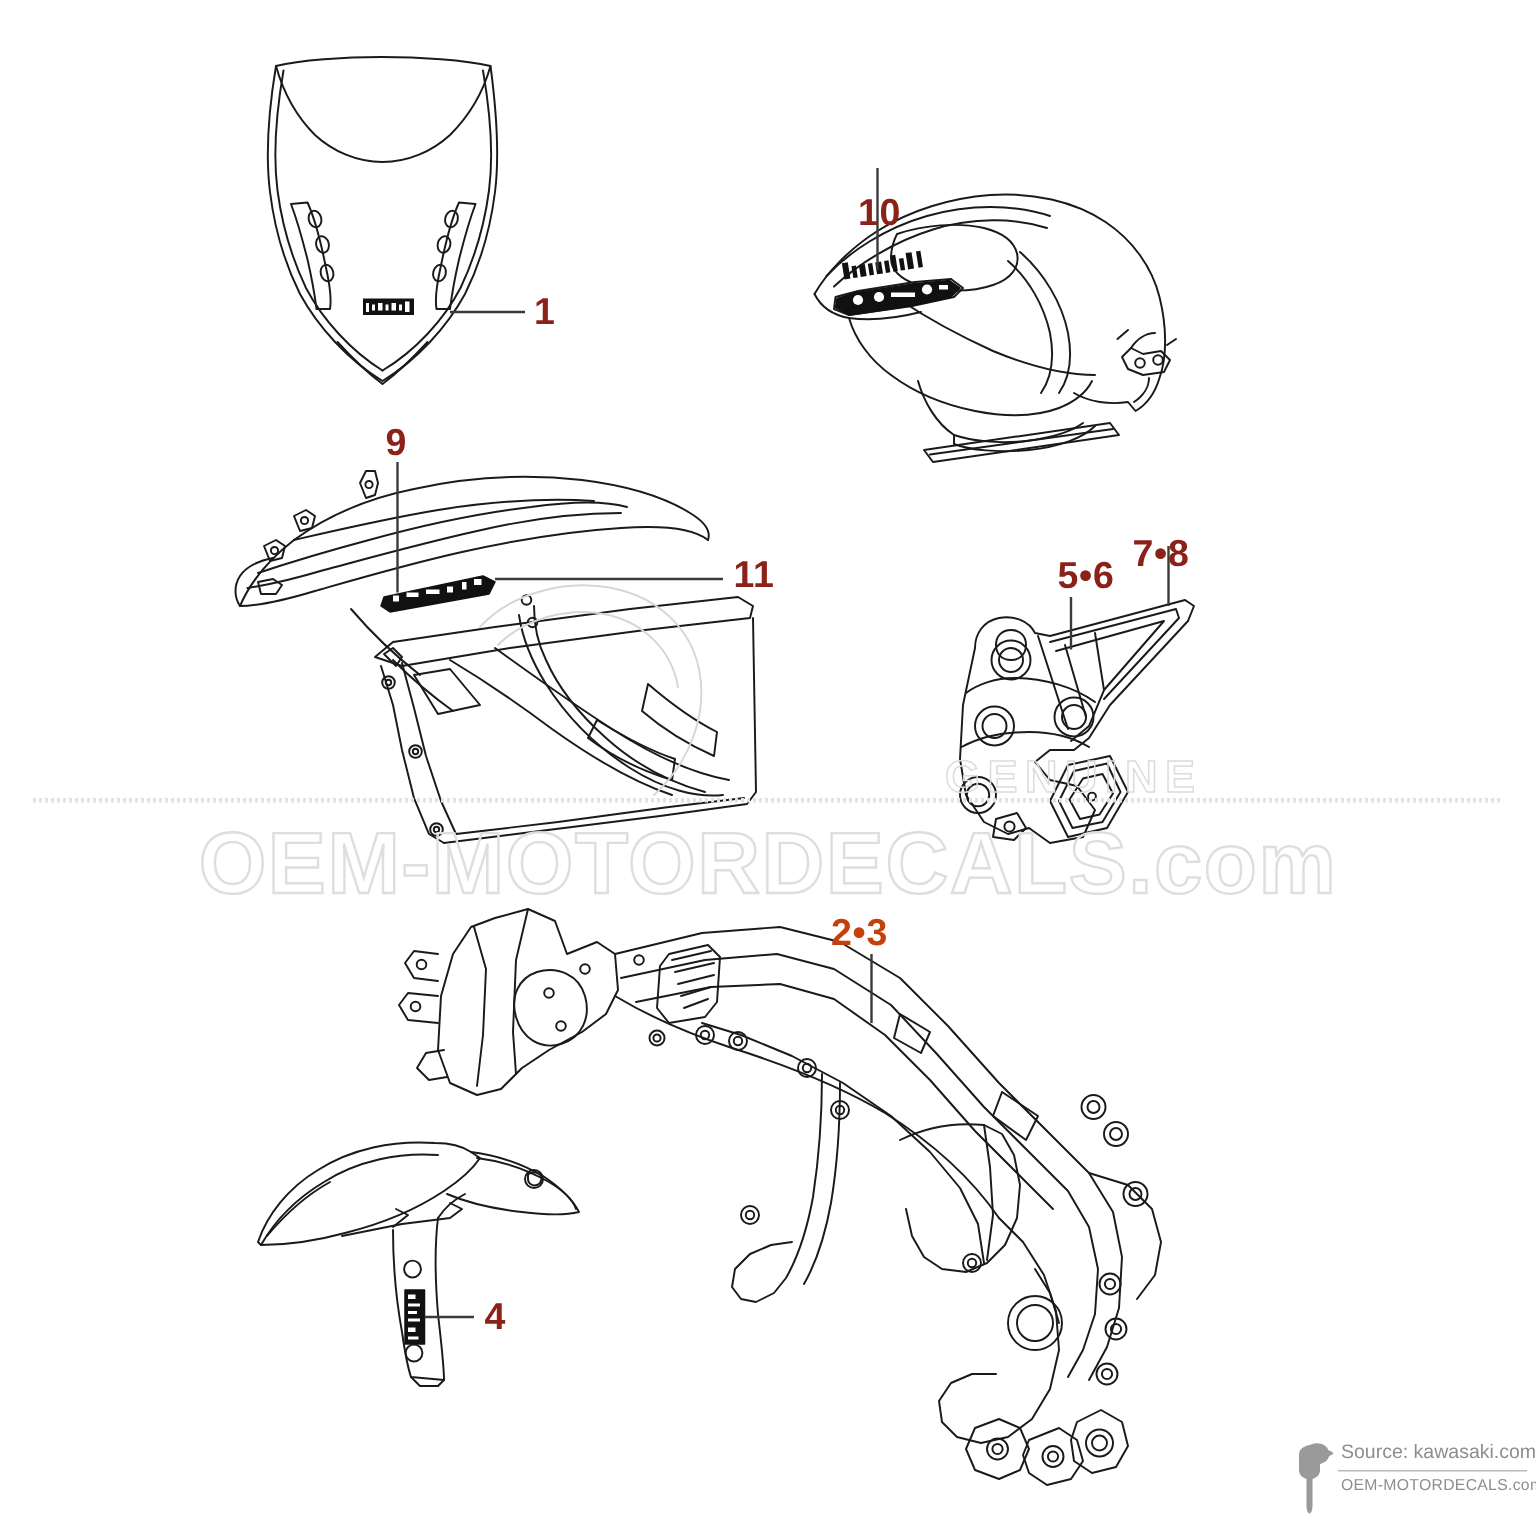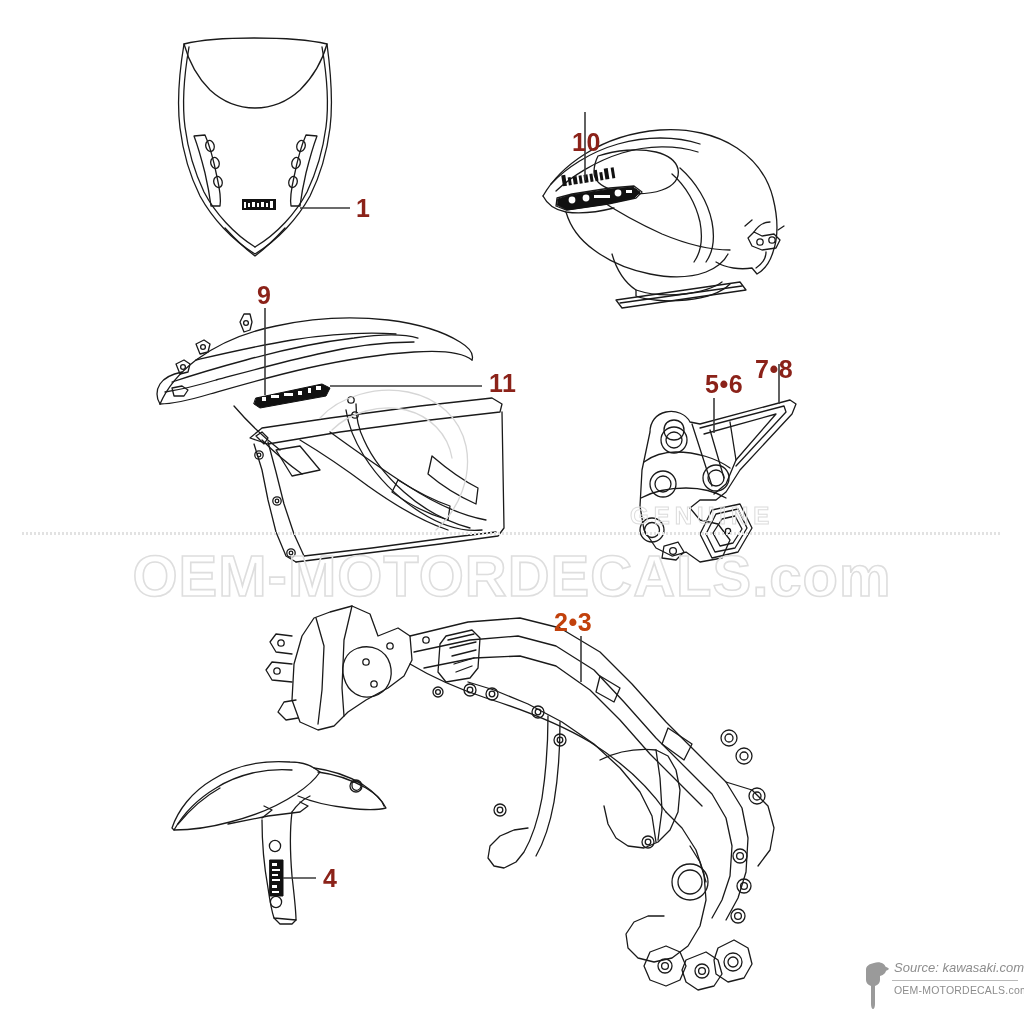--- a/index.html
+++ b/index.html
@@ -10,34 +10,34 @@
   svg.layer{position:absolute;left:0;top:0;width:1024px;height:1024px;}
 
   
   .callout{position:absolute;color:#8B2219;font-family:"Liberation Sans",sans-serif;
            font-weight:bold;font-size:25px;letter-spacing:.5px;white-space:nowrap;
            line-height:1;}
 
   
   #wm{position:absolute;left:0;top:498px;width:1024px;height:112px;
       pointer-events:none;}
-  .wm-genuine{position:absolute;left:630px;top:4px;font-size:24px;font-weight:bold;
+  .wm-genuine{position:absolute;left:630px;top:4px;font-size:30px;font-weight:bold;
       letter-spacing:5px;color:transparent;-webkit-text-stroke:1px #dcdcdc;
       font-family:"Liberation Sans",sans-serif;}
   .wm-strip{position:absolute;left:22px;top:34px;width:980px;height:3px;
       background:repeating-linear-gradient(90deg,#e2e2e2 0 2px,transparent 2px 4px);}
   .wm-main{position:absolute;left:16px;top:44px;width:992px;
       font-size:58px;font-weight:bold;letter-spacing:1px;text-align:center;
       color:transparent;-webkit-text-stroke:1.6px #dedede;
       font-family:"Liberation Sans",sans-serif;}
 
   
   #badge{position:absolute;left:852px;top:958px;width:166px;height:52px;}
   #badge .src{position:absolute;left:42px;top:2px;font-size:13px;color:#8d8d8d;
-      font-family:"Liberation Sans",sans-serif;white-space:nowrap;font-style:italic;}
+      font-family:"Liberation Sans",sans-serif;white-space:nowrap;}
   #badge .rule{position:absolute;left:40px;top:22px;width:126px;height:1px;background:#b9b9b9;}
   #badge .site{position:absolute;left:42px;top:26px;font-size:10.5px;color:#8d8d8d;
       font-family:"Liberation Sans",sans-serif;white-space:nowrap;letter-spacing:.2px;}
   #badge .bird{position:absolute;left:8px;top:0px;width:30px;height:52px;}
 </style>
 </head>
 <body>
 
 <div id="stage">
 

